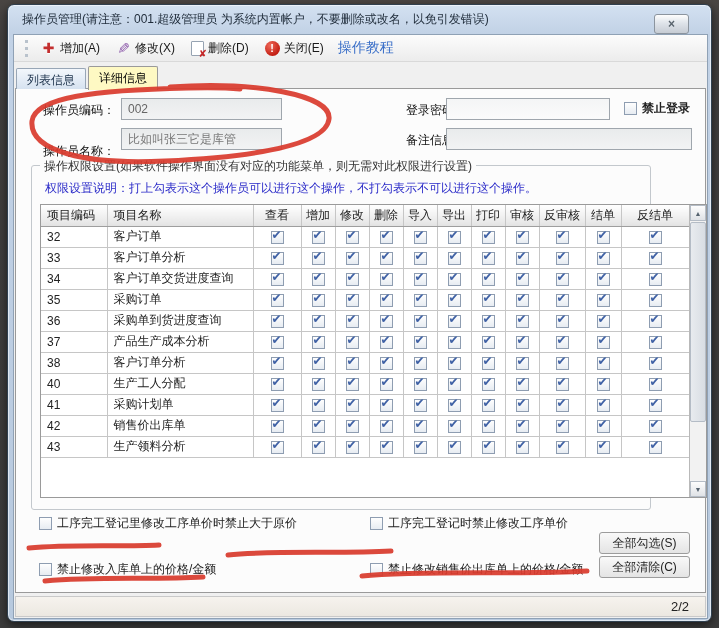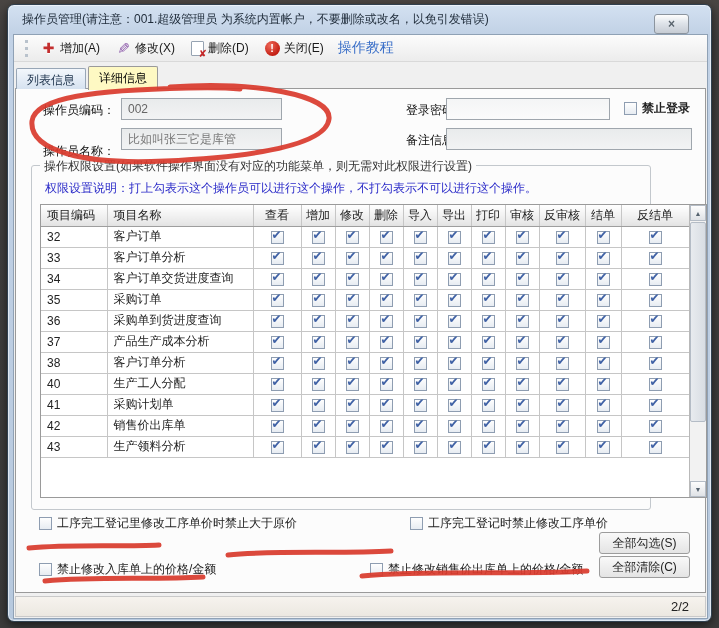--- a/index.html
+++ b/index.html
@@ -408,21 +408,21 @@
               </tbody>
           </table>
           <div class="vscroll">
             <div class="sb-btn sb-up">▲</div>
             <div class="sb-thumb"></div>
             <div class="sb-btn sb-down">▼</div>
           </div>
         </div>
       </div>
 
-      <div class="opt-line" style="top:426px;gap:40px;">
+      <div class="opt-line" style="top:426px;">
         <span class="opt w331">
           <span class="cb"></span>
           <span>工序完工登记里修改工序单价时禁止大于原价</span>
         </span>
         <span class="opt">
           <span class="cb"></span>
           <span>工序完工登记时禁止修改工序单价</span>
         </span>
       </div>
 

